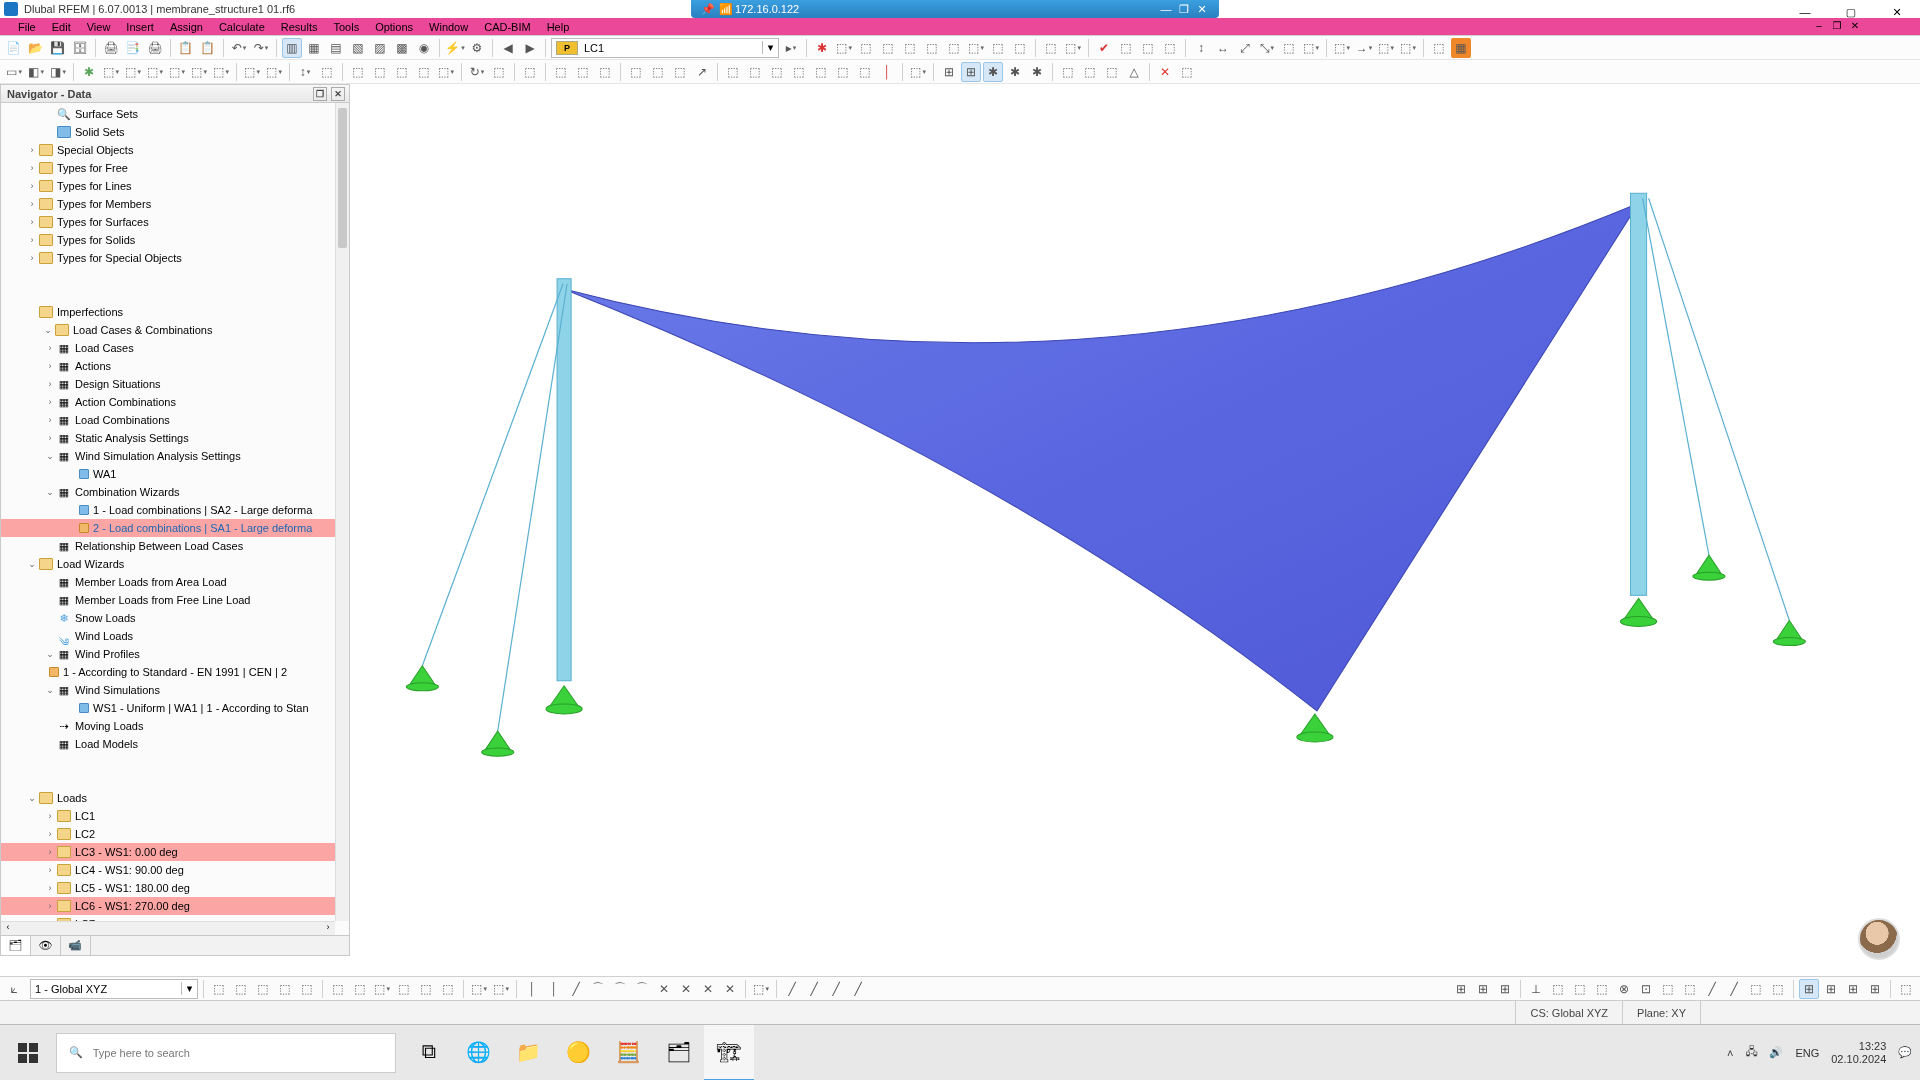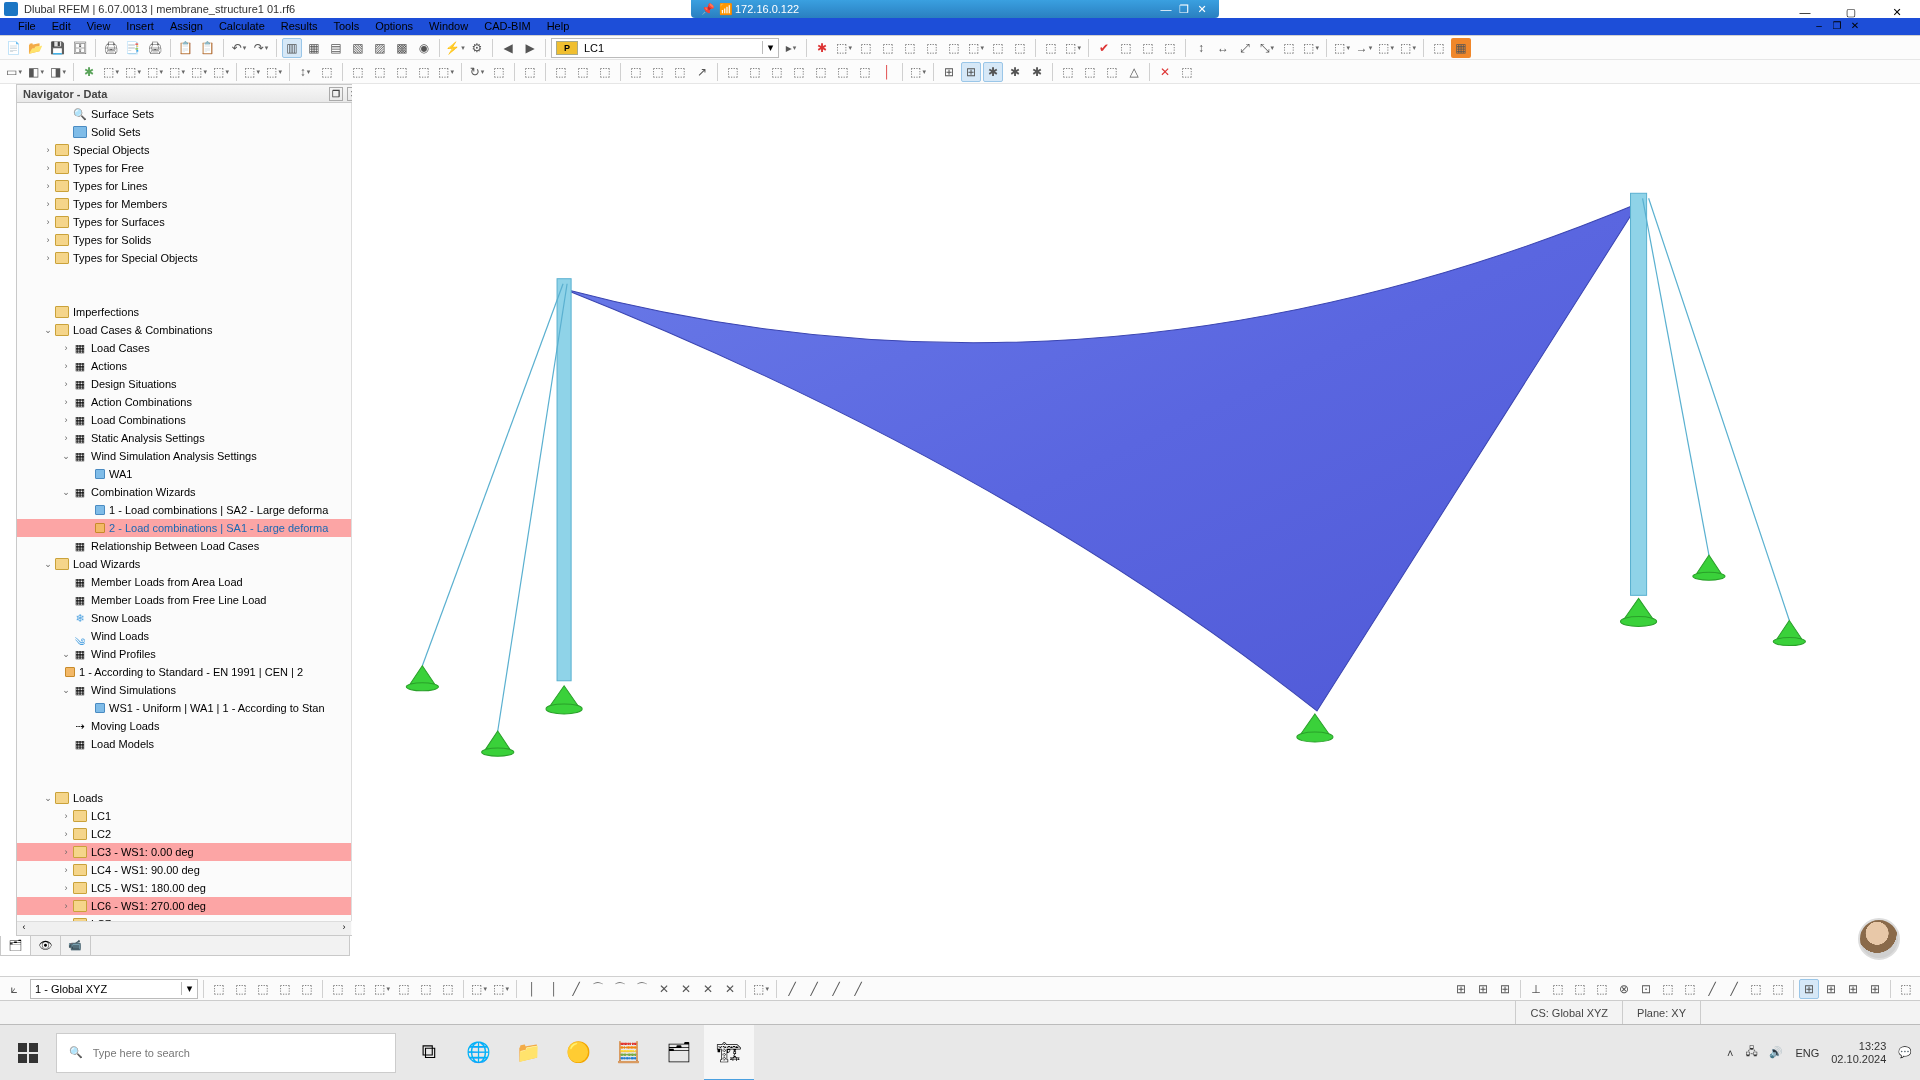--- a/index.html
+++ b/index.html
@@ -17,41 +17,41 @@
 .win-frame-btns div { width: 46px; height: 24px; display: flex; align-items: center; justify-content: center; cursor: pointer; }
 
 
 .app-title { position: absolute; top: 0; left: 0; right: 0; height: 18px; background: #fff;
   display: flex; align-items: center; padding-left: 4px; color: #333; }
 .app-title .ico { width: 14px; height: 14px; background: #1c76c4; border-radius: 2px; margin-right: 6px; }
 .mdibtns { position:absolute; right:58px; top:18px; display:flex; gap:4px; z-index:25;}
 .mdibtns span{ width:14px; height:14px; font-size:10px; display:flex; align-items:center; justify-content:center; cursor:pointer;}
 
 
-.menubar { position: absolute; top: 18px; left: 0; right: 0; height: 18px; background: #1d4ed8;
-  display: flex; padding-left: 10px; border-bottom: 1px solid #d0d0d0; }
+.menubar { position: absolute; top: 18px; left: 0; right: 0; height: 18px; background: #ec4899;
+  display: flex; align-items: center; padding-left: 10px; border-bottom: 1px solid #d0d0d0; }
 .menubar span { padding: 2px 8px; cursor: pointer; }
 
 
 .toolbar { position: absolute; left: 0; right: 0; height: 24px; background: #fcfcfc;
   display: flex; align-items: center; padding-left: 4px; gap: 2px; border-bottom: 1px solid #e6e6e6; }
 .toolbar.t1 { top: 36px; }
 .toolbar.t2 { top: 60px; }
 .tool { width: 20px; height: 20px; display: flex; align-items: center; justify-content: center;
   border: 1px solid transparent; border-radius: 2px; cursor: pointer; font-size: 12px; color:#555; }
 .tool.active { background: #d6e8f7; border-color: #9ac6e8; }
 .tool.dd::after { content: "▾"; font-size: 7px; margin-left: 1px; color:#666; }
 .sep { width: 1px; height: 18px; background: #d0d0d0; margin: 0 3px; }
 .lc-combo { display:flex; align-items:center; height:20px; border:1px solid #bbb; background:#fff; }
 .lc-combo .chip{ width:22px; height:14px; background:#f0bf30; margin:0 4px; border:1px solid #aa8; display:flex;align-items:center;justify-content:center;font-weight:bold;font-size:9px;}
 .lc-combo .txt{ width:180px; padding-left:2px;}
 .lc-combo .arr{ width:16px; text-align:center; border-left:1px solid #bbb; cursor:pointer;}
 
 
-.navigator { position: absolute; top: 84px; left: 16px; width: 350px; bottom: 144px; background: #fbfbfb; border: 1px solid #c9c9c9; }
+.navigator { position: absolute; top: 84px; left: 0; width: 350px; bottom: 144px; background: #fbfbfb; border: 1px solid #c9c9c9; }
 .nav-header { height: 18px; background: linear-gradient(#f7f7f7,#e9e9e9); border-bottom:1px solid #c9c9c9;
   display:flex; align-items:center; padding-left:6px; font-weight:600; color:#444; }
 .nav-header .hb { position:absolute; right:4px; display:flex; gap:4px; }
 .nav-header .hb span{ width:14px;height:14px;border:1px solid #aaa;font-size:9px;display:flex;align-items:center;justify-content:center;cursor:pointer;}
 .tree { position:absolute; top:18px; left:0; right:14px; bottom:14px; overflow:hidden; padding:2px 0; }
 .tree-row { height:18px; display:flex; align-items:center; white-space:nowrap; cursor:pointer; }
 .tree-row.sel { background:#fca5a5; }
 .tw { width:14px; text-align:center; color:#666; font-size:9px; }
 .tw.exp::before{content:"⌄";}
 .tw.col::before{content:"›";}
@@ -331,21 +331,21 @@
       </div>
     <div class="tree-row" style="padding-left:24px;">
         <span class="tw col"></span>
         <span class="fico"></span>
         <span>Types for Special Objects</span>
       </div>
     <div class="tree-row" style="padding-left:38px;margin-top:36px;">
         <span class="fico"></span>
         <span>Imperfections</span>
       </div>
-    <div class="tree-row" style="padding-left:24px;">
+    <div class="tree-row" style="padding-left:40px;">
         <span class="tw exp"></span>
         <span class="fico"></span>
         <span>Load Cases &amp; Combinations</span>
       </div>
     <div class="tree-row" style="padding-left:42px;">
         <span class="tw col"></span>
         <span class="fico icon">▦</span>
         <span>Load Cases</span>
       </div>
     <div class="tree-row" style="padding-left:42px;">

